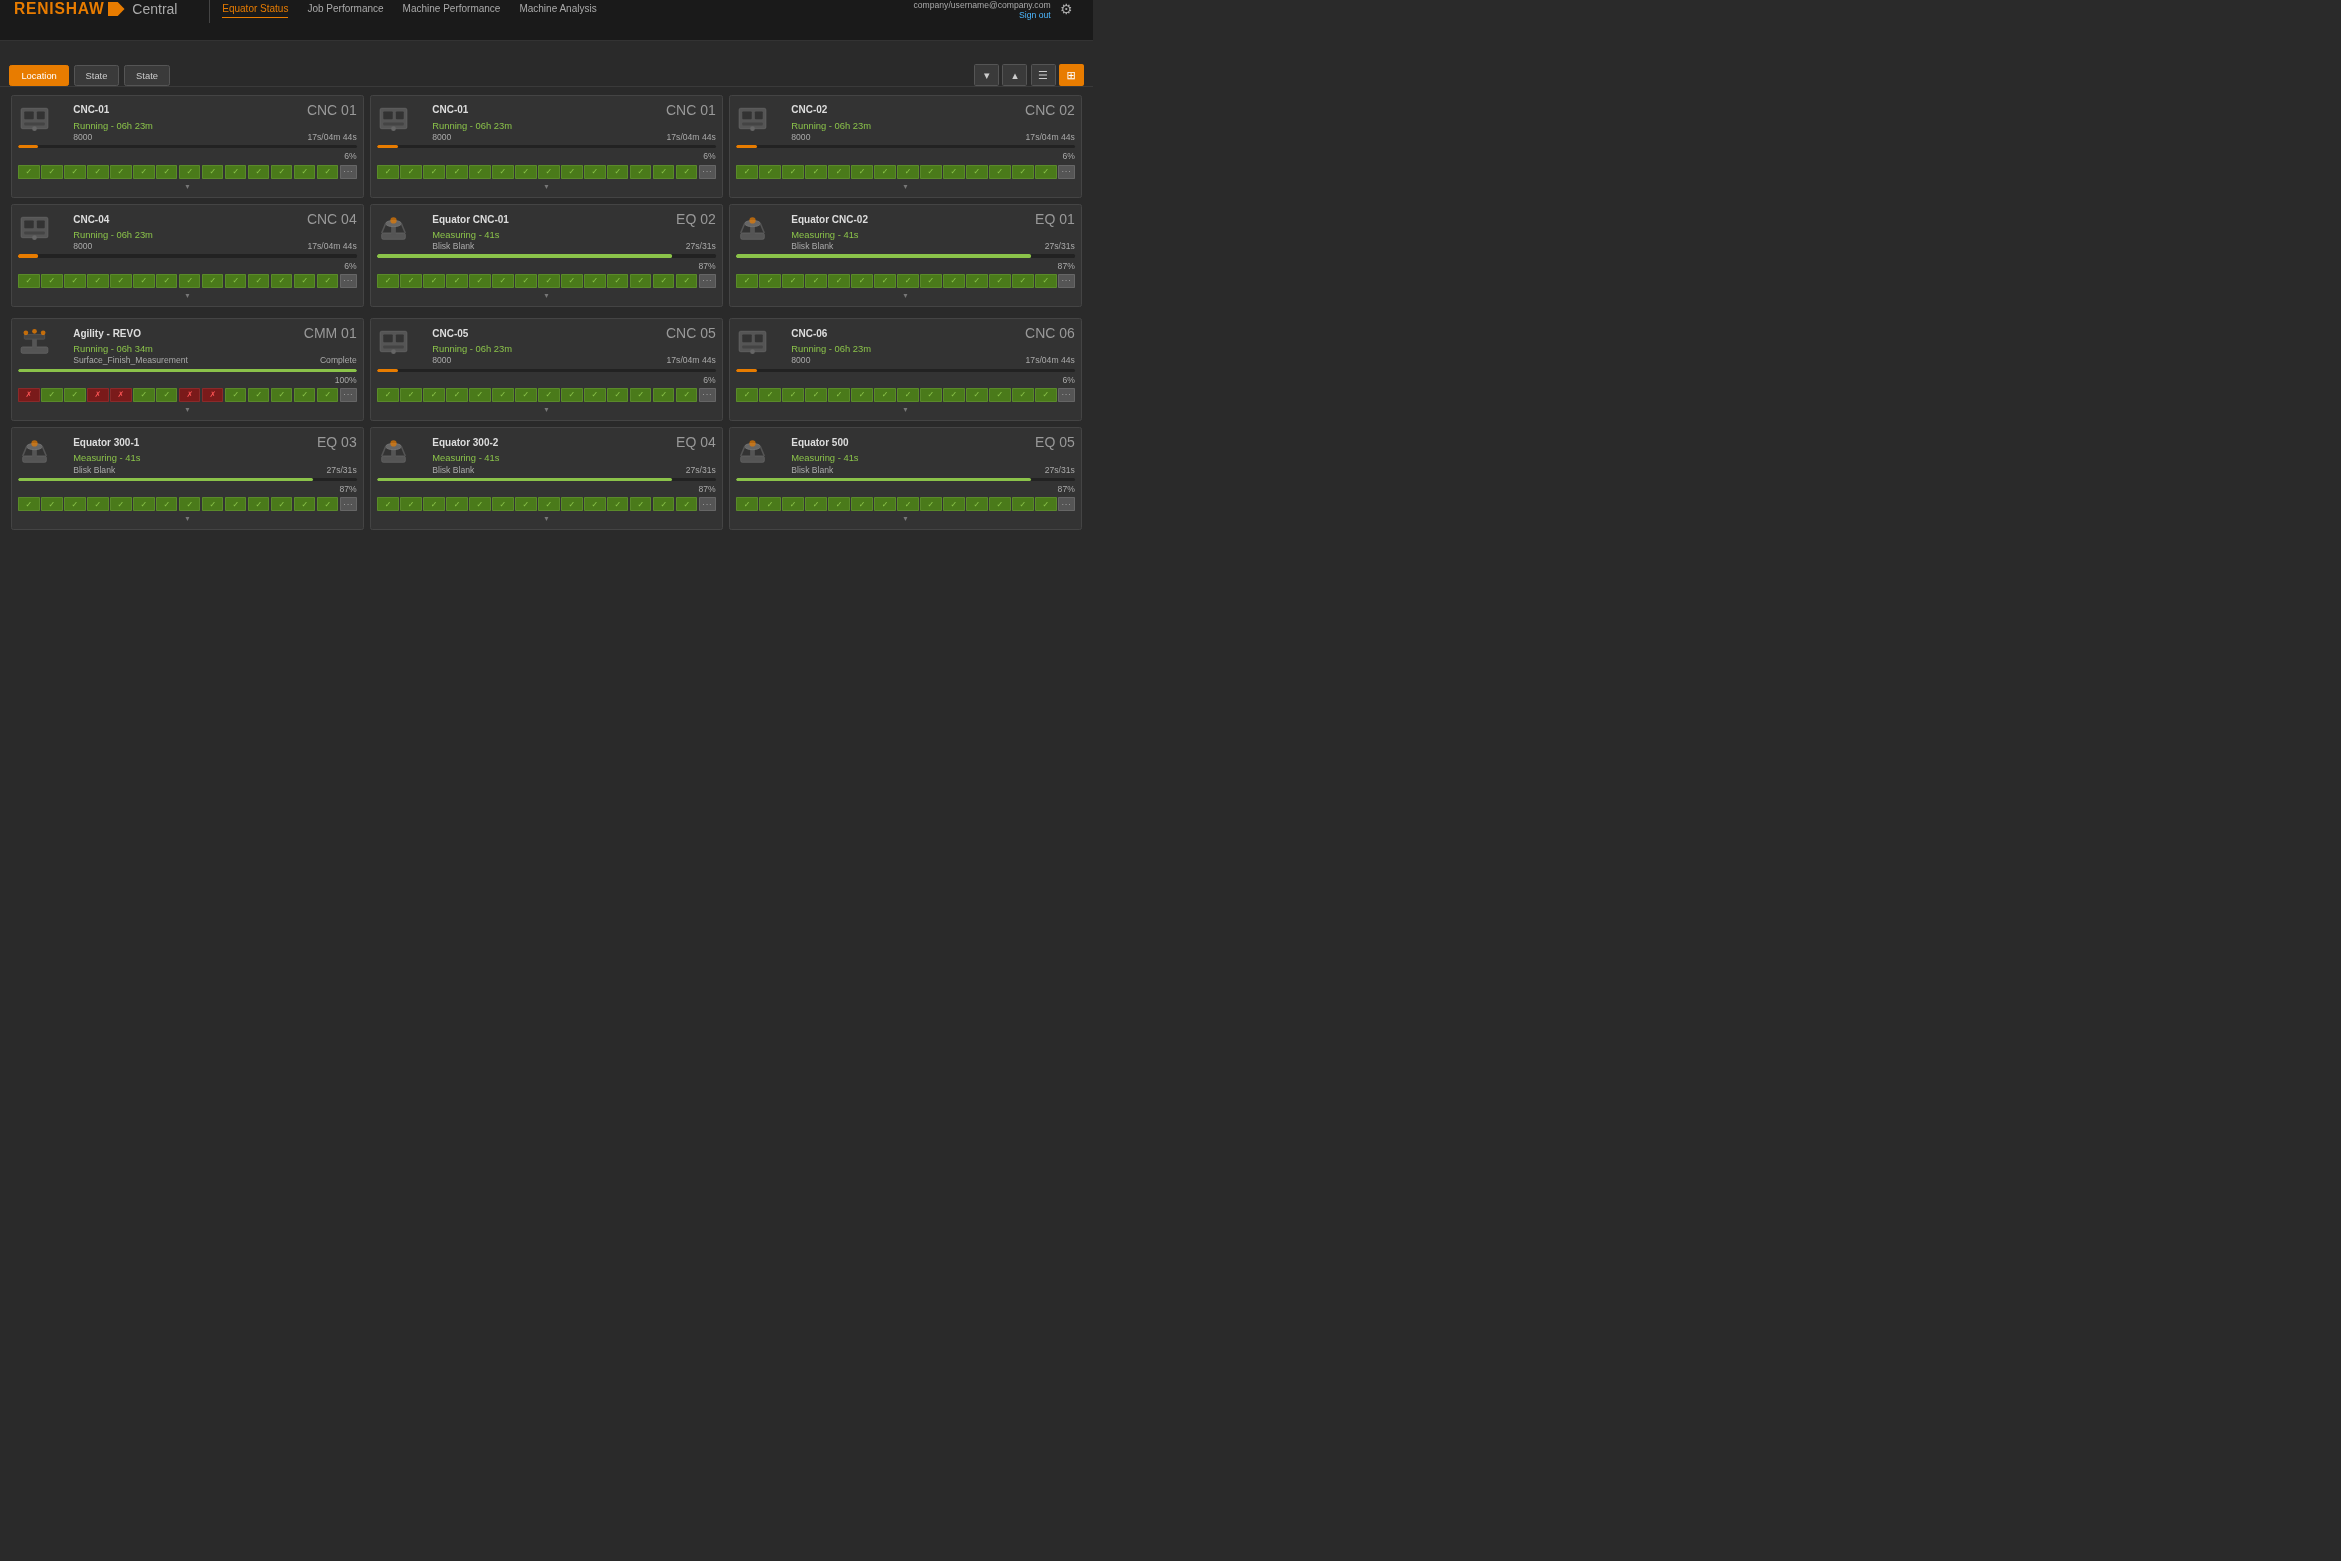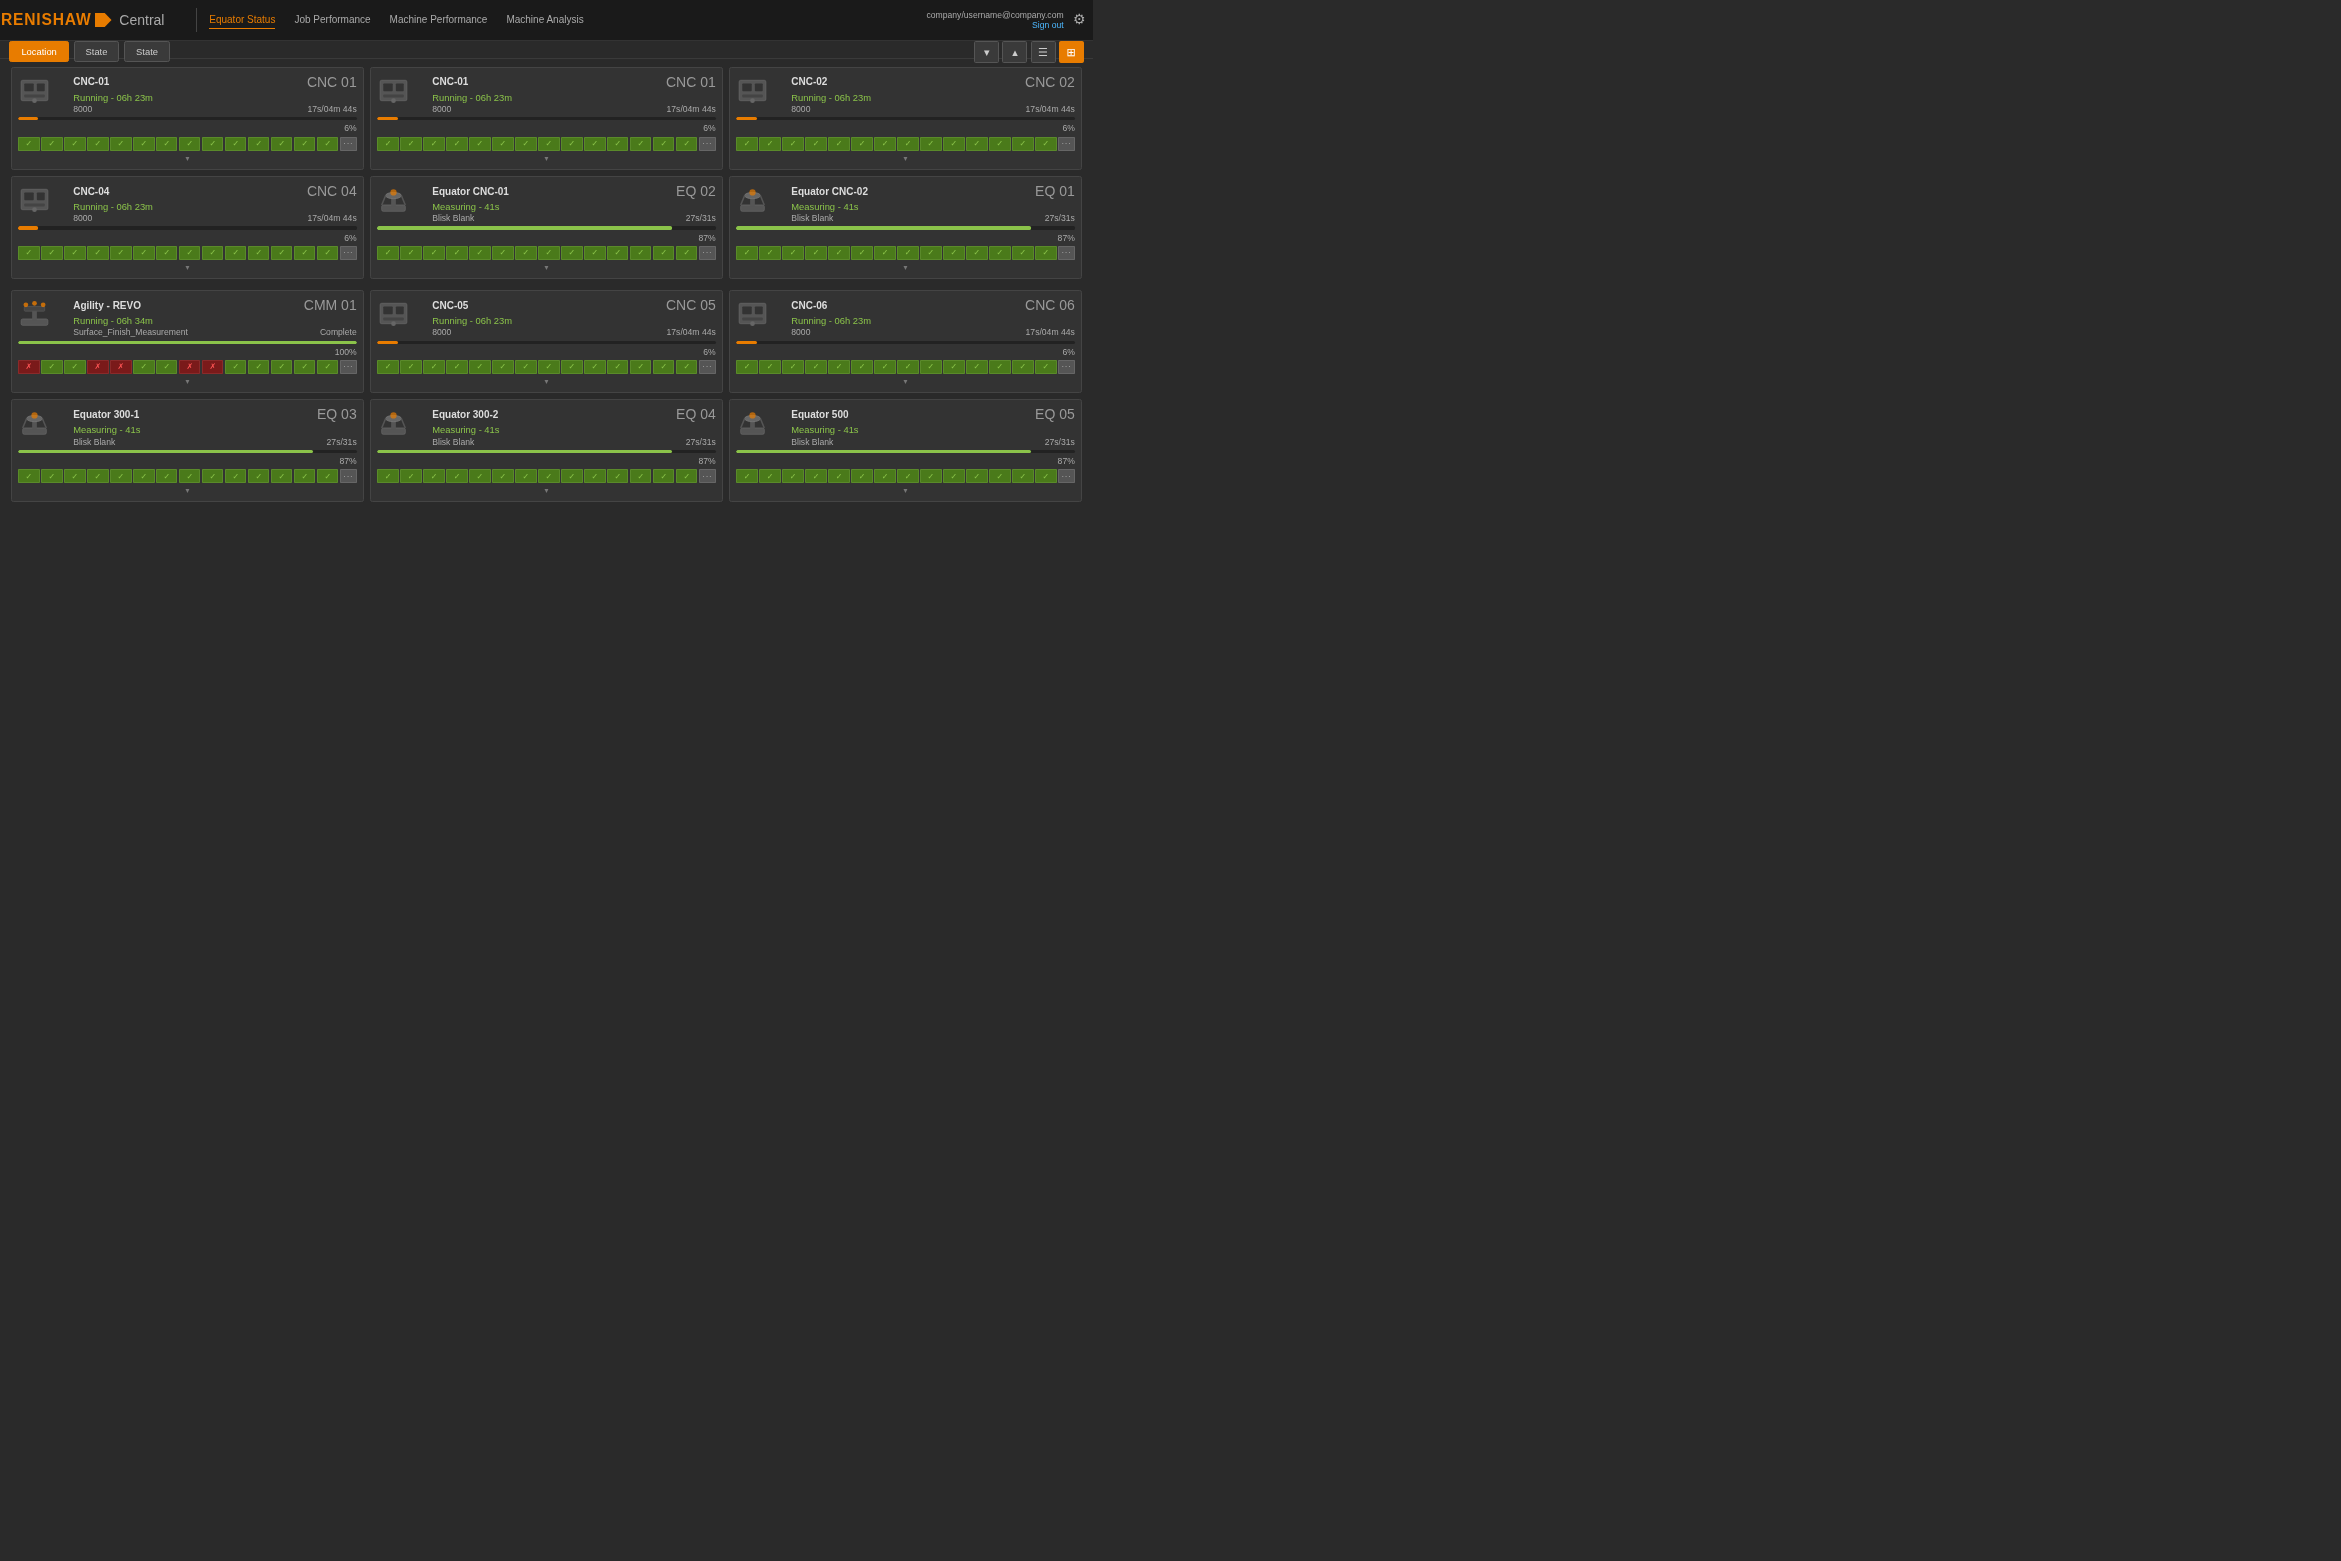--- a/index.html
+++ b/index.html
@@ -10,23 +10,23 @@
       color: #ccc;
       width: 1093px;
       min-height: 742px;
       overflow-x: hidden;
     }
 
     
     .header {
       background: #1a1a1a;
       display: flex;
-      align-items: center;
+      align-items: flex-start;
       height: 41px;
-      padding: 0 1px;
+      padding: 0 14px;
       border-bottom: 1.6px solid #333;
     }
     .logo-area {
       display: flex;
       align-items: center;
       margin-right: 19px;
     }
     .logo-renishaw {
       font-size: 15.6px;
       font-weight: bold;
@@ -92,22 +92,22 @@
       height: 19px;
       cursor: pointer;
       color: #aaa;
       font-size: 14px;
     }
 
     
     .toolbar {
       background: #2a2a2a;
       display: flex;
-      align-items: flex-start;
-      height: 18px;
+      align-items: flex-end;
+      height: 46px;
       padding: 0 9.4px;
       border-bottom: 0.8px solid #3a3a3a;
       gap: 4.7px;
     }
     .tool-btn {
       background: #3a3a3a;
       border: 0.8px solid #555;
       color: #ccc;
       padding: 3.9px 11px;
       font-size: 9.4px;

